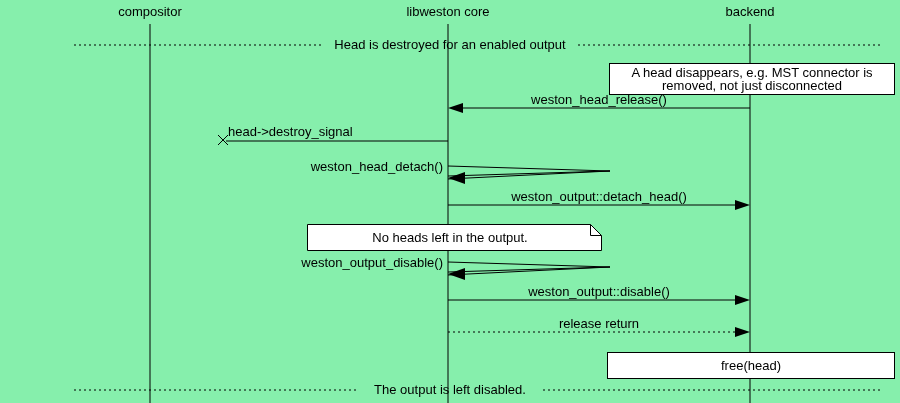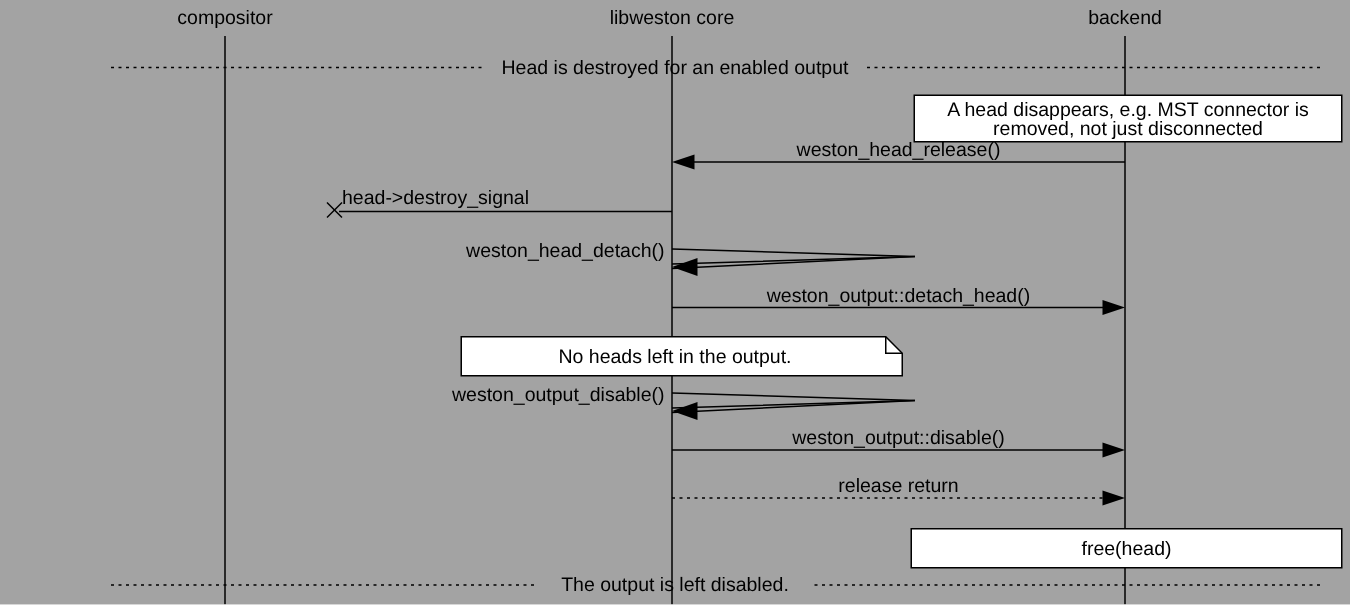--- a/index.html
+++ b/index.html
@@ -9,21 +9,21 @@
   }
   body {
     font-family: "Liberation Sans", "DejaVu Sans", sans-serif;
     color: #000000;
   }
   #diagram-root {
     position: relative;
     width: 900px;
     height: 403px;
     overflow: hidden;
-    background: #a3a3a3;
+    background: #86efac;
   }
   #seq-svg {
     position: absolute;
     left: 0;
     top: 0;
     width: 900px;
     height: 403px;
     display: block;
   }
   .actor-label {

